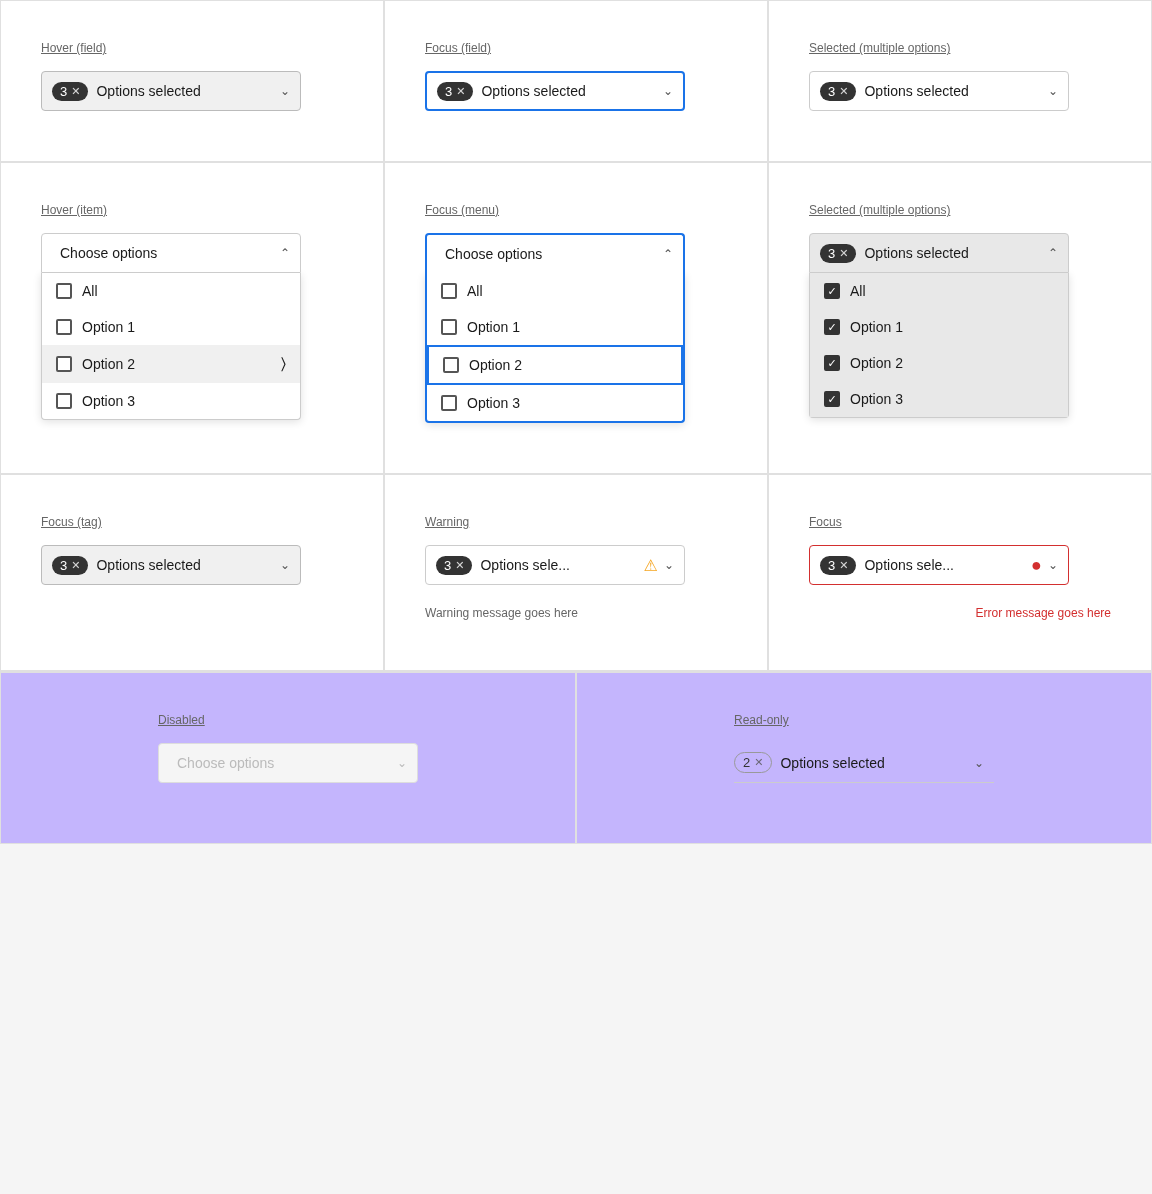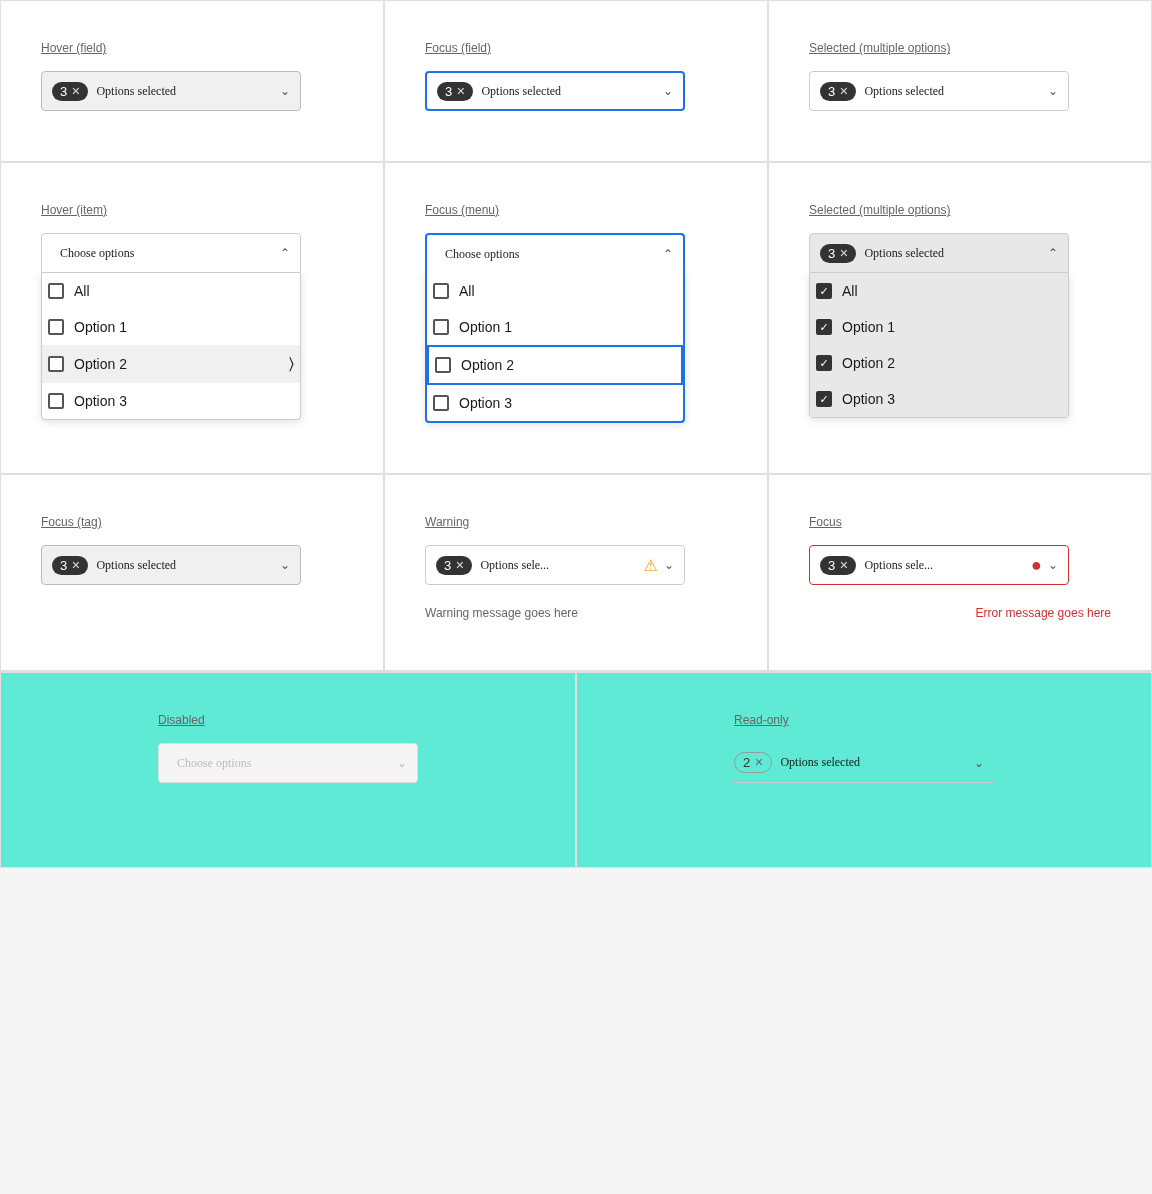--- a/index.html
+++ b/index.html
@@ -110,25 +110,24 @@
     .badge .close-x {
       font-size: 11px;
       cursor: pointer;
       opacity: 0.8;
     }
 
     .select-text {
       flex: 1;
       margin-left: 8px;
       color: #1a1a1a;
-      font-size: 12px;
+      font-size: 14px;
       white-space: nowrap;
       overflow: hidden;
       text-overflow: ellipsis;
-      font-family: Liberation Serif, serif;
     }
 
     .select-text.placeholder {
       color: #999;
     }
 
     .select-text.disabled {
       color: #bbb;
     }
 
@@ -159,21 +158,21 @@
     }
 
     .dropdown-menu.focus {
       border: 2px solid #1a73e8;
       border-top: none;
     }
 
     .dropdown-item {
       display: flex;
       align-items: center;
-      padding: 10px 6px;
+      padding: 10px 14px;
       cursor: pointer;
       gap: 10px;
       font-size: 14px;
       color: #1a1a1a;
     }
 
     .dropdown-item:hover, .dropdown-item.hovered {
       background: #f0f0f0;
     }
 
@@ -210,22 +209,22 @@
 
     
     .bottom-grid {
       display: grid;
       grid-template-columns: 1fr 1fr;
       background: #f5f5f5;
       border-top: 1px solid #e0e0e0;
     }
 
     .bottom-cell {
-      background: #5eead4;
-      padding: 40px 40px 84px 40px;
+      background: #c4b5fd;
+      padding: 40px 40px 60px 40px;
       border: 1px solid #e0e0e0;
       display: flex;
       flex-direction: column;
       align-items: center;
     }
 
     .bottom-cell-inner {
       width: 260px;
     }
   </style>

